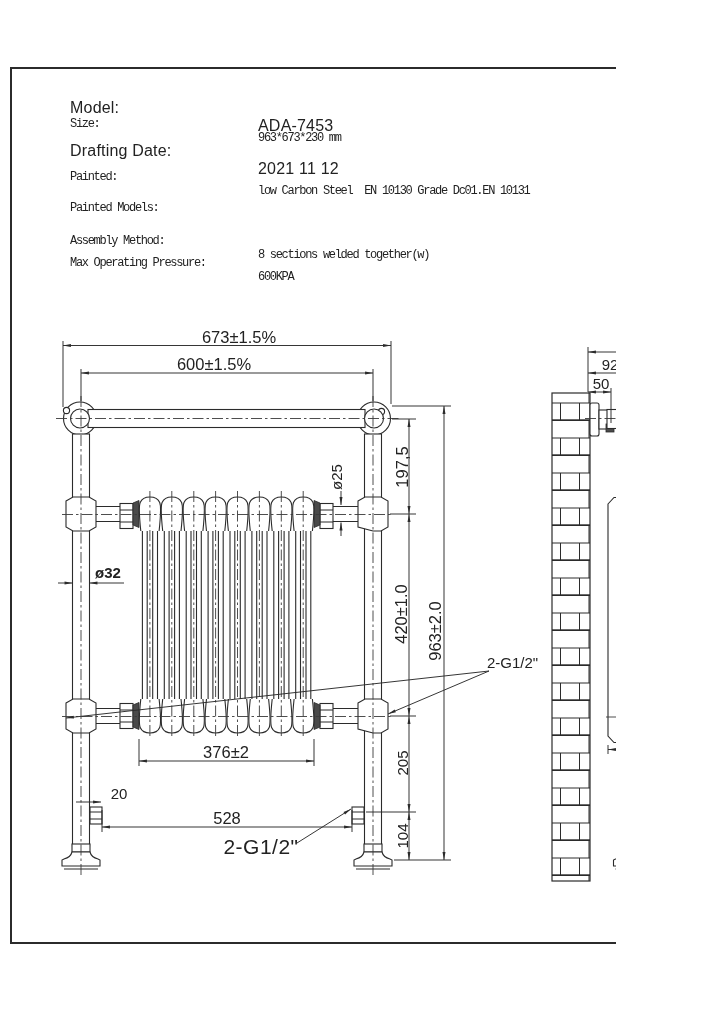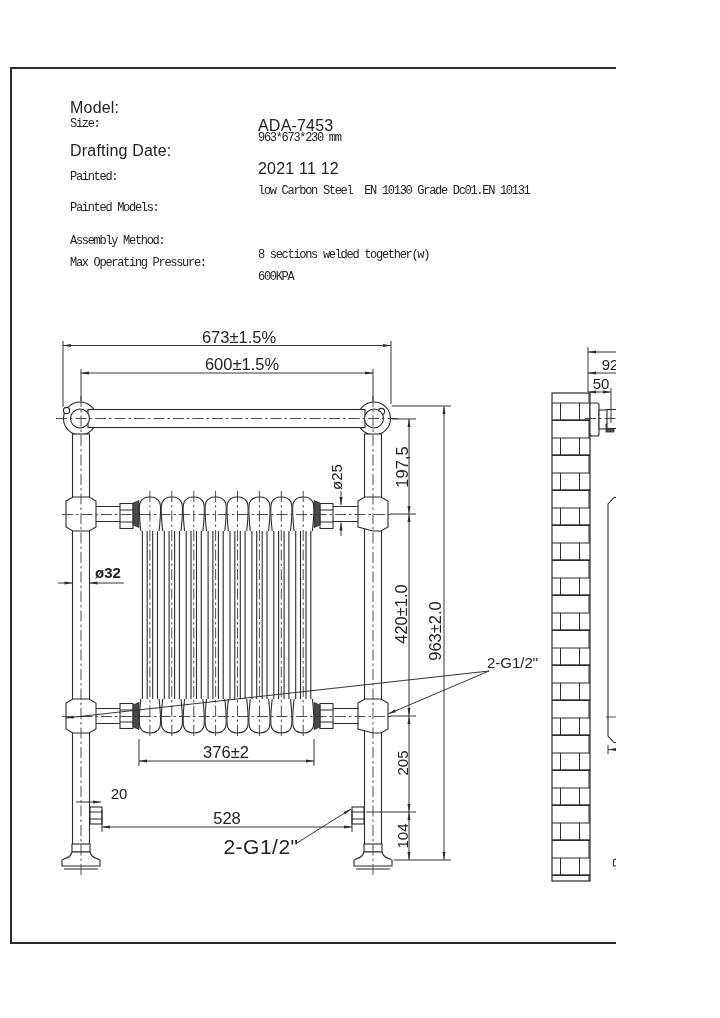--- a/index.html
+++ b/index.html
@@ -253,21 +253,21 @@
       <line class="dim" x1="58" y1="583" x2="72.5" y2="583" marker-end="url(#arr)"></line>
       <line class="dim" x1="124" y1="583" x2="89.5" y2="583" marker-end="url(#arr)"></line>
 
       <line class="dim" x1="489" y1="671" x2="388" y2="714" marker-end="url(#arr)"></line>
       <line class="dim" x1="489" y1="671" x2="66" y2="718" marker-end="url(#arr)"></line>
       <line class="dim" x1="297" y1="843" x2="351" y2="809" marker-end="url(#arr)"></line>
     </g>
   </svg>
 
   <div class="dl" style="left:227px;top:329px;margin-left:12px;">673±1.5%</div>
-  <div class="dl" style="left:242px;top:356px;">600±1.5%</div>
+  <div class="dl" style="left:214px;top:356px;">600±1.5%</div>
   <div class="dl rot" style="left:402px;top:467px;">197,5</div>
   <div class="dl rot" style="left:401px;top:614px;">420±1.0</div>
   <div class="dl rot" style="left:435px;top:631px;">963±2.0</div>
   <div class="dl rot sm" style="left:336px;top:477px;">ø25</div>
   <div class="dl sm" style="left:108px;top:565px;font-weight:bold;">ø32</div>
   <div class="dl" style="left:226px;top:744px;">376±2</div>
   <div class="dl sm" style="left:119px;top:786px;">20</div>
   <div class="dl" style="left:227px;top:810px;">528</div>
   <div class="dl rot sm" style="left:402px;top:763px;">205</div>
   <div class="dl rot sm" style="left:402px;top:836px;">104</div>

